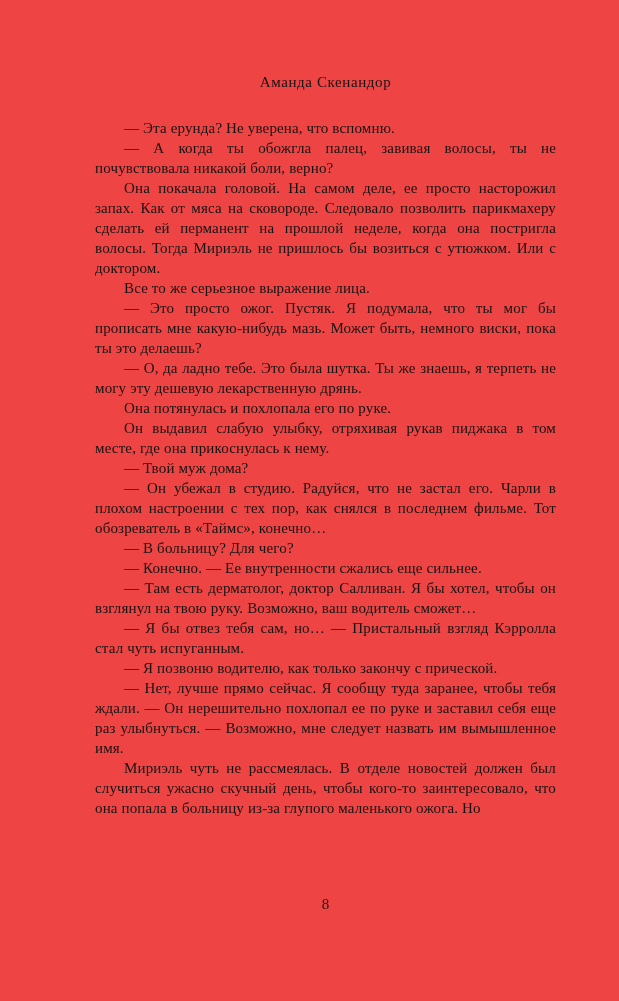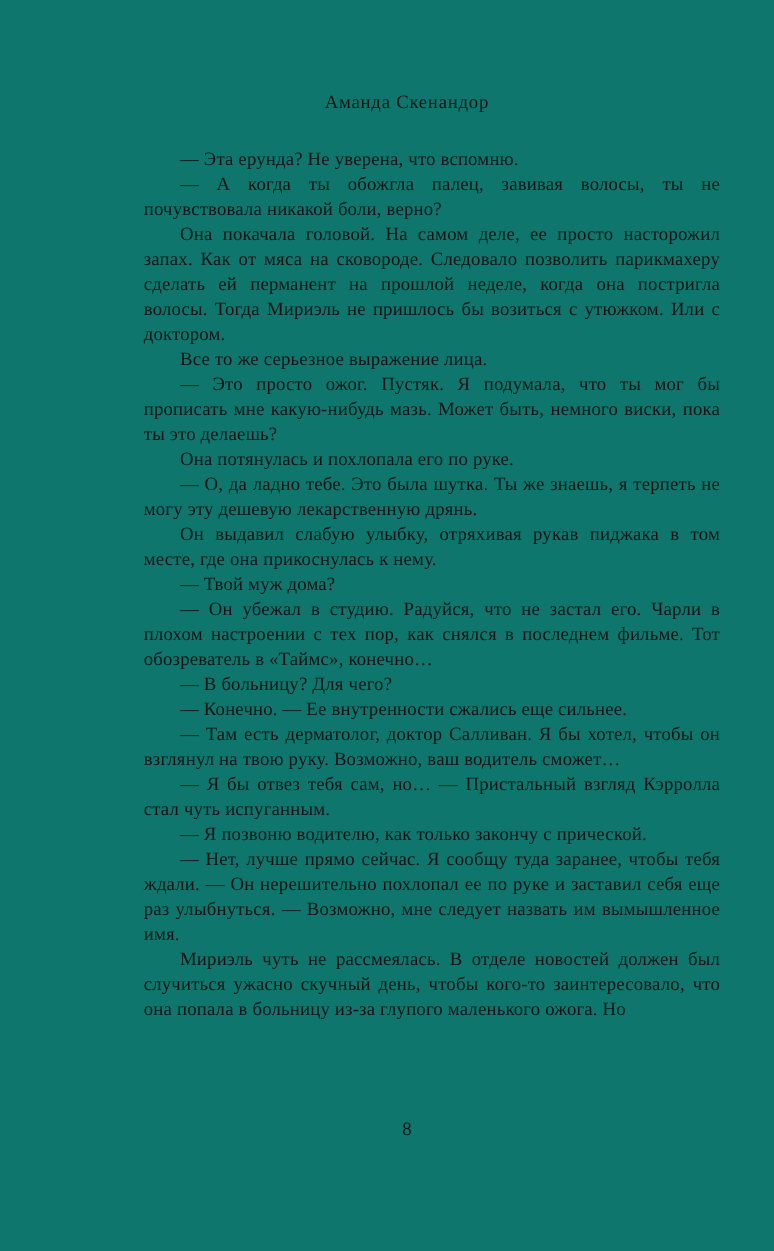--- a/index.html
+++ b/index.html
@@ -4,21 +4,21 @@
 <style>
   html, body {
     margin: 0;
     padding: 0;
     background: #ffffff;
   }
   .book-page {
     position: relative;
     width: 619px;
     height: 1001px;
-    background: #0f766e;
+    background: #ef4444;
     font-family: "Liberation Serif", "DejaVu Serif", serif;
     color: #111111;
     overflow: hidden;
   }
   .running-header {
     position: absolute;
     top: 74px;
     left: 95px;
     width: 461px;
     text-align: center;
@@ -29,21 +29,20 @@
   .text-block {
     position: absolute;
     top: 118px;
     left: 95px;
     width: 461px;
     font-size: 15px;
     line-height: 20px;
     text-align: justify;
     letter-spacing: 0.15px;
     color: #141414;
-    margin-left: 20px;
   }
   .text-block p {
     margin: 0;
     padding: 0;
     text-indent: 29px;
   }
   .page-number {
     position: absolute;
     top: 896px;
     left: 95px;
@@ -58,22 +57,22 @@
 
 <div class="book-page">
   <div class="running-header">Аманда Скенандор</div>
 
   <div class="text-block">
     <p>— Эта ерунда? Не уверена, что вспомню.</p>
     <p>— А когда ты обожгла палец, завивая волосы, ты не почувствовала никакой боли, верно?</p>
     <p>Она покачала головой. На самом деле, ее просто насторожил запах. Как от мяса на сковороде. Следовало позволить парикмахеру сделать ей перманент на прошлой неделе, когда она постригла волосы. Тогда Мириэль не пришлось бы возиться с утюжком. Или с доктором.</p>
     <p>Все то же серьезное выражение лица.</p>
     <p>— Это просто ожог. Пустяк. Я подумала, что ты мог бы прописать мне какую-нибудь мазь. Может быть, немного виски, пока ты это делаешь?</p>
+    <p>— О, да ладно тебе. Это была шутка. Ты же знаешь, я терпеть не могу эту дешевую лекарственную дрянь.</p>
     <p>Она потянулась и похлопала его по руке.</p>
-    <p>— О, да ладно тебе. Это была шутка. Ты же знаешь, я терпеть не могу эту дешевую лекарственную дрянь.</p>
     <p>Он выдавил слабую улыбку, отряхивая рукав пиджака в том месте, где она прикоснулась к нему.</p>
     <p>— Твой муж дома?</p>
     <p>— Он убежал в студию. Радуйся, что не застал его. Чарли в плохом настроении с тех пор, как снялся в последнем фильме. Тот обозреватель в «Таймс», конечно…</p>
     <p>— В больницу? Для чего?</p>
     <p>— Конечно. — Ее внутренности сжались еще сильнее.</p>
     <p>— Там есть дерматолог, доктор Салливан. Я бы хотел, чтобы он взглянул на твою руку. Возможно, ваш водитель сможет…</p>
     <p>— Я бы отвез тебя сам, но… — Пристальный взгляд Кэрролла стал чуть испуганным.</p>
     <p>— Я позвоню водителю, как только закончу с прической.</p>
     <p>— Нет, лучше прямо сейчас. Я сообщу туда заранее, чтобы тебя ждали. — Он нерешительно похлопал ее по руке и заставил себя еще раз улыбнуться. — Возможно, мне следует назвать им вымышленное имя.</p>
     <p>Мириэль чуть не рассмеялась. В отделе новостей должен был случиться ужасно скучный день, чтобы кого-то заинтересовало, что она попала в больницу из-за глупого маленького ожога. Но</p>

